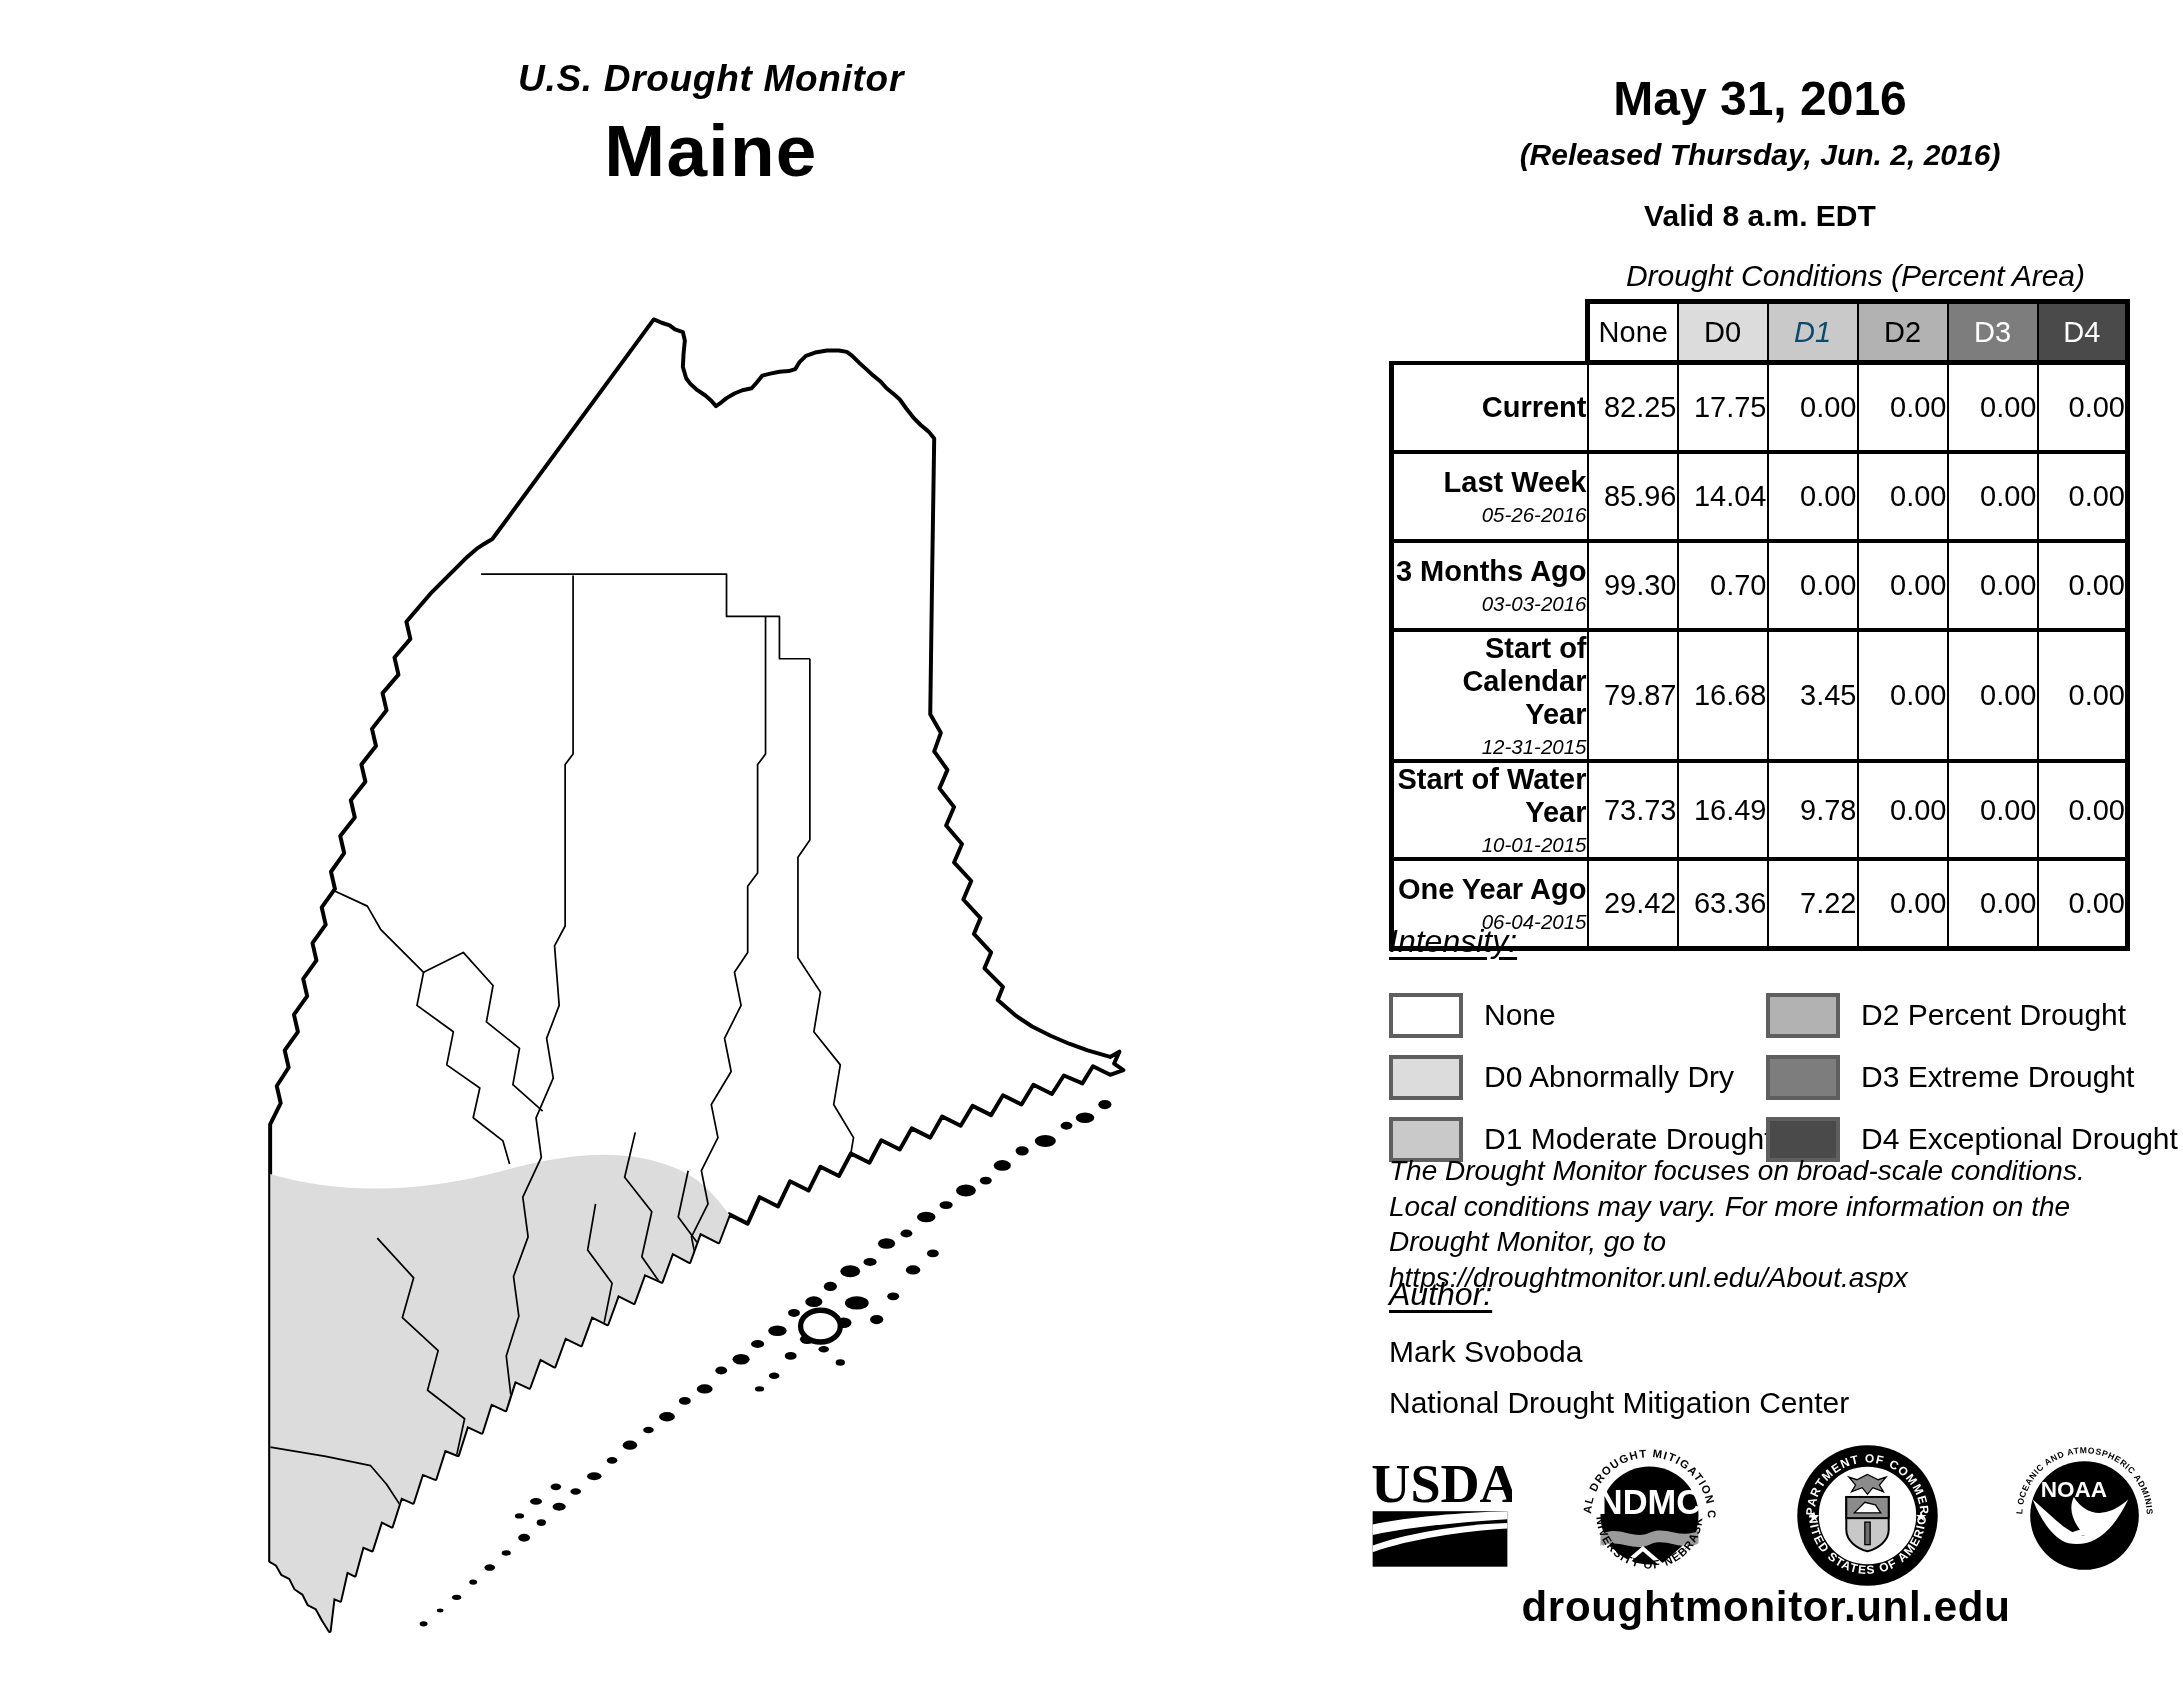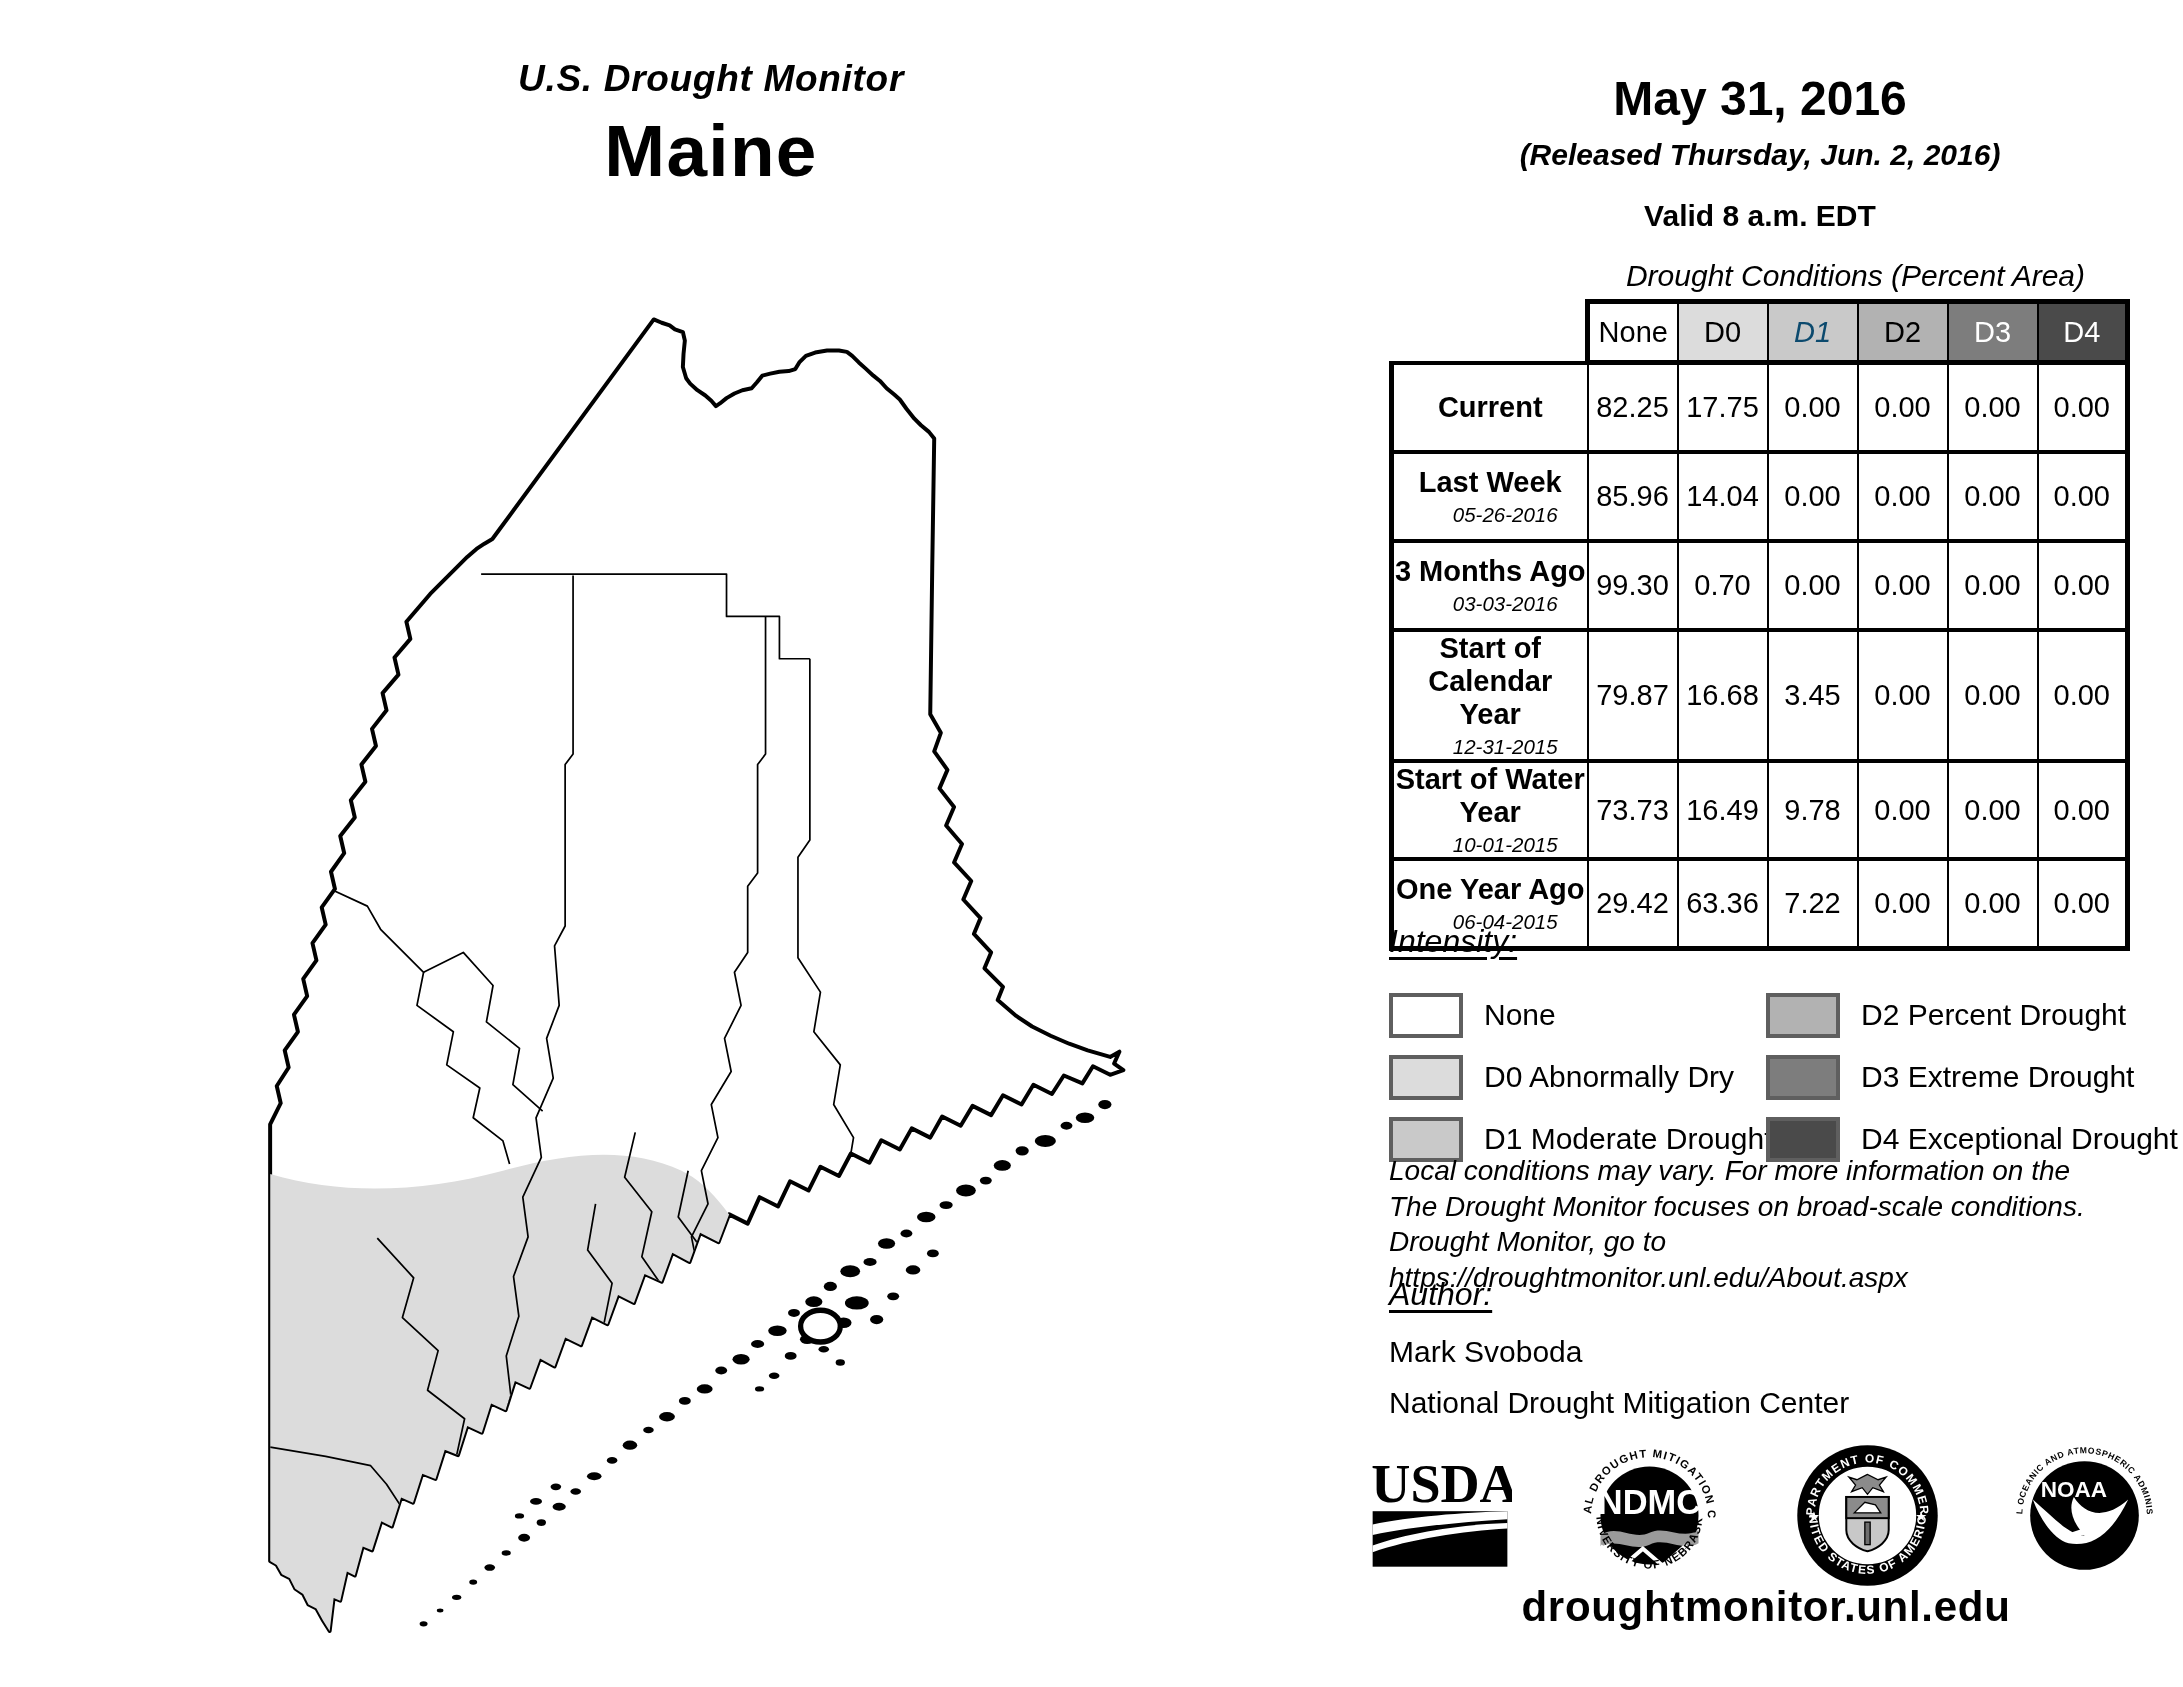--- a/index.html
+++ b/index.html
@@ -19,21 +19,21 @@
   
   .tbl-caption{position:absolute;left:1587px;top:259px;width:537px;text-align:center;
                font-size:30px;font-style:italic;}
   table.drought{position:absolute;left:1389px;top:299px;border-collapse:collapse;
                 table-layout:fixed;}
   table.drought td{border:2.6px solid #000;text-align:center;vertical-align:middle;
                    font-size:29px;padding:0;}
   table.drought td.corner{border:none;background:#fff;}
   table.drought tr.head td{height:56px;border-top-width:5.3px;border-bottom-width:5.3px;font-weight:normal;}
   table.drought tr.body td{height:85px;}
-  table.drought tr.body td{border-top-width:4.6px;}
+  table.drought tr.body td{border-top-width:4.6px;text-align:right;}
   table.drought tr.body:last-child td{border-bottom-width:5.3px;}
   table.drought td.lab{font-weight:bold;}
   table.drought td.lab .rdate{font-weight:normal;font-style:italic;font-size:20.5px;margin-top:4px;padding-left:30px;}
   table.drought td.edge-l{border-left-width:5.3px;}
   table.drought td.edge-r{border-right-width:5.3px;}
 
   
   .intensity{position:absolute;left:1389px;top:923px;width:774px;}
   .intensity .hd{font-size:32px;font-style:italic;text-decoration:underline;
                  text-underline-offset:5.3px;margin-bottom:24px;}
@@ -285,22 +285,22 @@
           <span class="legend-label">D3 Extreme Drought</span>
         </div>
         <div class="legend-item">
           <span class="legend-swatch" style="background: rgb(74, 74, 74);"></span>
           <span class="legend-label">D4 Exceptional Drought</span>
         </div>
       </div>
   </div>
 
   <div class="disclaimer" id="disclaimer">
+      <div>The Drought Monitor focuses on broad-scale conditions.</div>
       <div>Local conditions may vary. For more information on the</div>
-      <div>The Drought Monitor focuses on broad-scale conditions.</div>
       <div>Drought Monitor, go to https://droughtmonitor.unl.edu/About.aspx</div>
     </div>
 
   <div class="author">
     <div class="hd">Author:</div>
     <div class="nm">Mark Svoboda</div>
     <div class="org">National Drought Mitigation Center</div>
   </div>
 
   <div class="logos">

